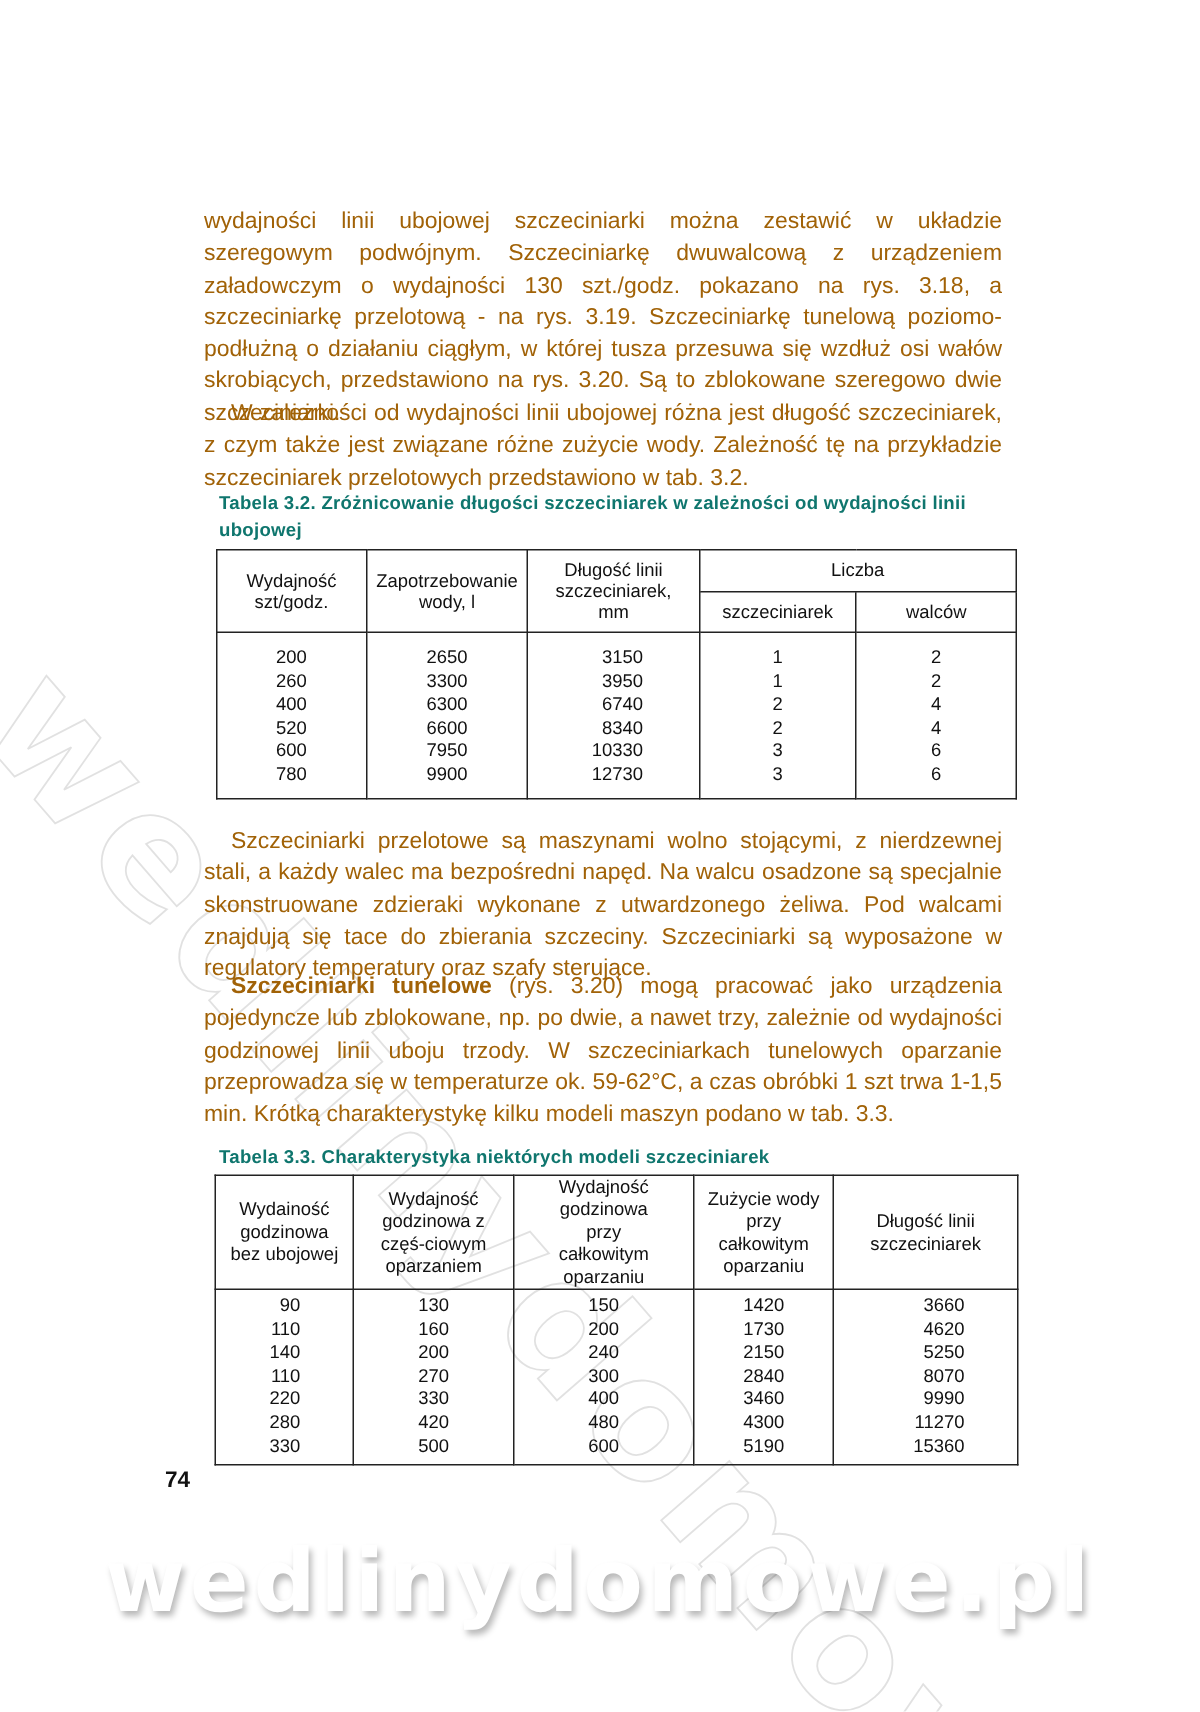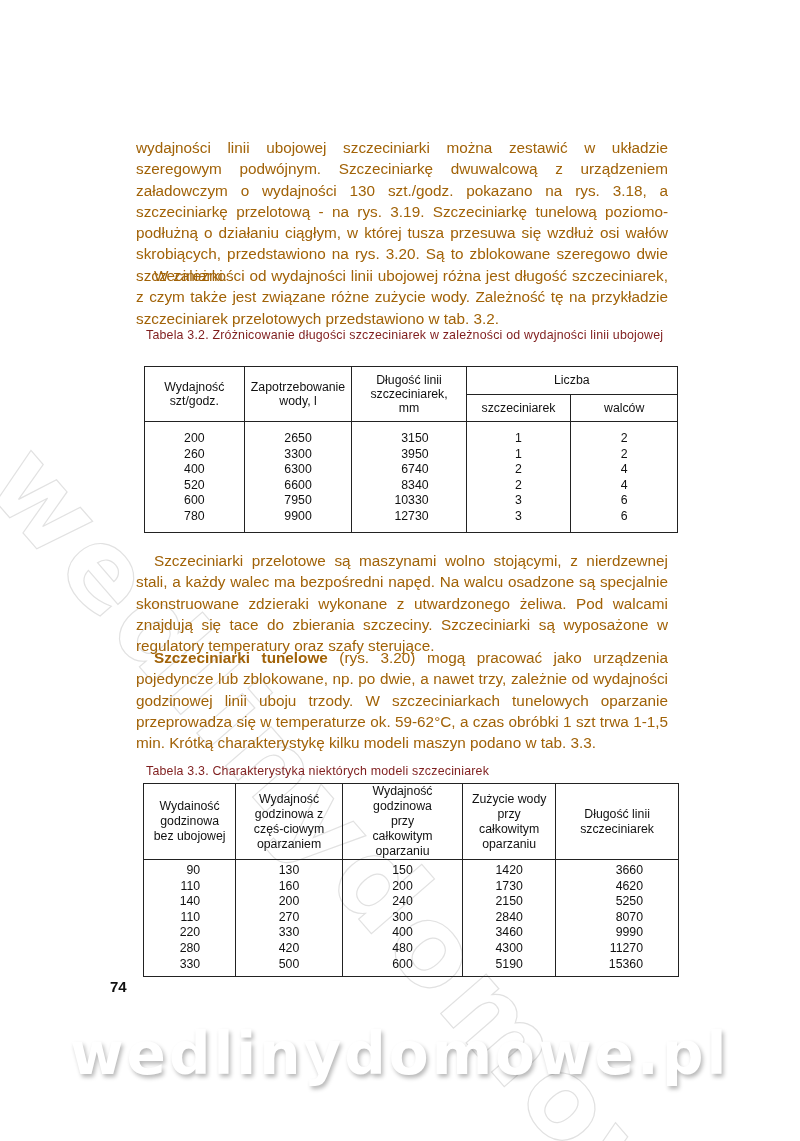--- a/index.html
+++ b/index.html
@@ -1,21 +1,21 @@
 <!DOCTYPE html>
 <html><head>
 <meta charset="utf-8">
 <style>
   html, body { margin:0; padding:0; }
   body { width:800px; height:1141px; background:#ffffff; position:relative; overflow:hidden; color:#111; }
   .page { position:absolute; left:0; top:0; width:800px; height:1141px; }
   .para { position:absolute; left:136px; width:532px; font-family:Liberation Sans, sans-serif; font-size:15.3px; line-height:21.3px; text-align:justify; color:#a16207; }
   .para.indent { text-indent:18px; }
   .para b { font-weight:bold; }
-  .caption { position:absolute; left:146px; width:520px; font-family:"Liberation Sans","DejaVu Sans",sans-serif; font-weight:normal; font-size:12.4px; line-height:18px; color:#7f1d1d; letter-spacing:0.2px; }
+  .caption { position:absolute; left:146px; width:520px; font-family:"Liberation Sans","DejaVu Sans",sans-serif; font-weight:bold; font-size:12.4px; line-height:18px; color:#0f766e; letter-spacing:0.2px; }
   table { position:absolute; border-collapse:collapse; font-family:"Liberation Sans","DejaVu Sans",sans-serif; font-size:12.3px; color:#111; }
   table td, table th { border:1.3px solid #222; font-weight:normal; text-align:center; padding:4px; }
   table .data td { border-top:none; border-bottom:none; vertical-align:top; line-height:15.6px; padding:3px 0 4px 0; }
   #t32 { left:144px; top:366px; width:534px; }
   #t33 { left:143px; top:783px; width:536px; }
   .num-right { text-align:right !important; }
   .cellnums div { white-space:nowrap; }
   .page-number { position:absolute; left:110px; top:978px; font-family:"Liberation Sans","DejaVu Sans",sans-serif; font-weight:bold; font-size:15px; color:#111;text-align:right; }
   .watermark-big { position:absolute; left:70px; top:1020px; font-family:"DejaVu Sans","Liberation Sans",sans-serif; font-weight:bold; font-size:58px; color:#ffffff; letter-spacing:3px; text-shadow: 2px 3px 4px rgba(0,0,0,0.28); white-space:nowrap; }
   .watermark-diag { position:absolute; left:60px; top:420px; font-family:"DejaVu Sans","Liberation Sans",sans-serif; font-weight:bold; font-size:110px; color:transparent; -webkit-text-stroke:1.2px rgba(120,120,120,0.22); transform:rotate(49deg); transform-origin:0 0; white-space:nowrap; letter-spacing:6px; pointer-events:none; }

